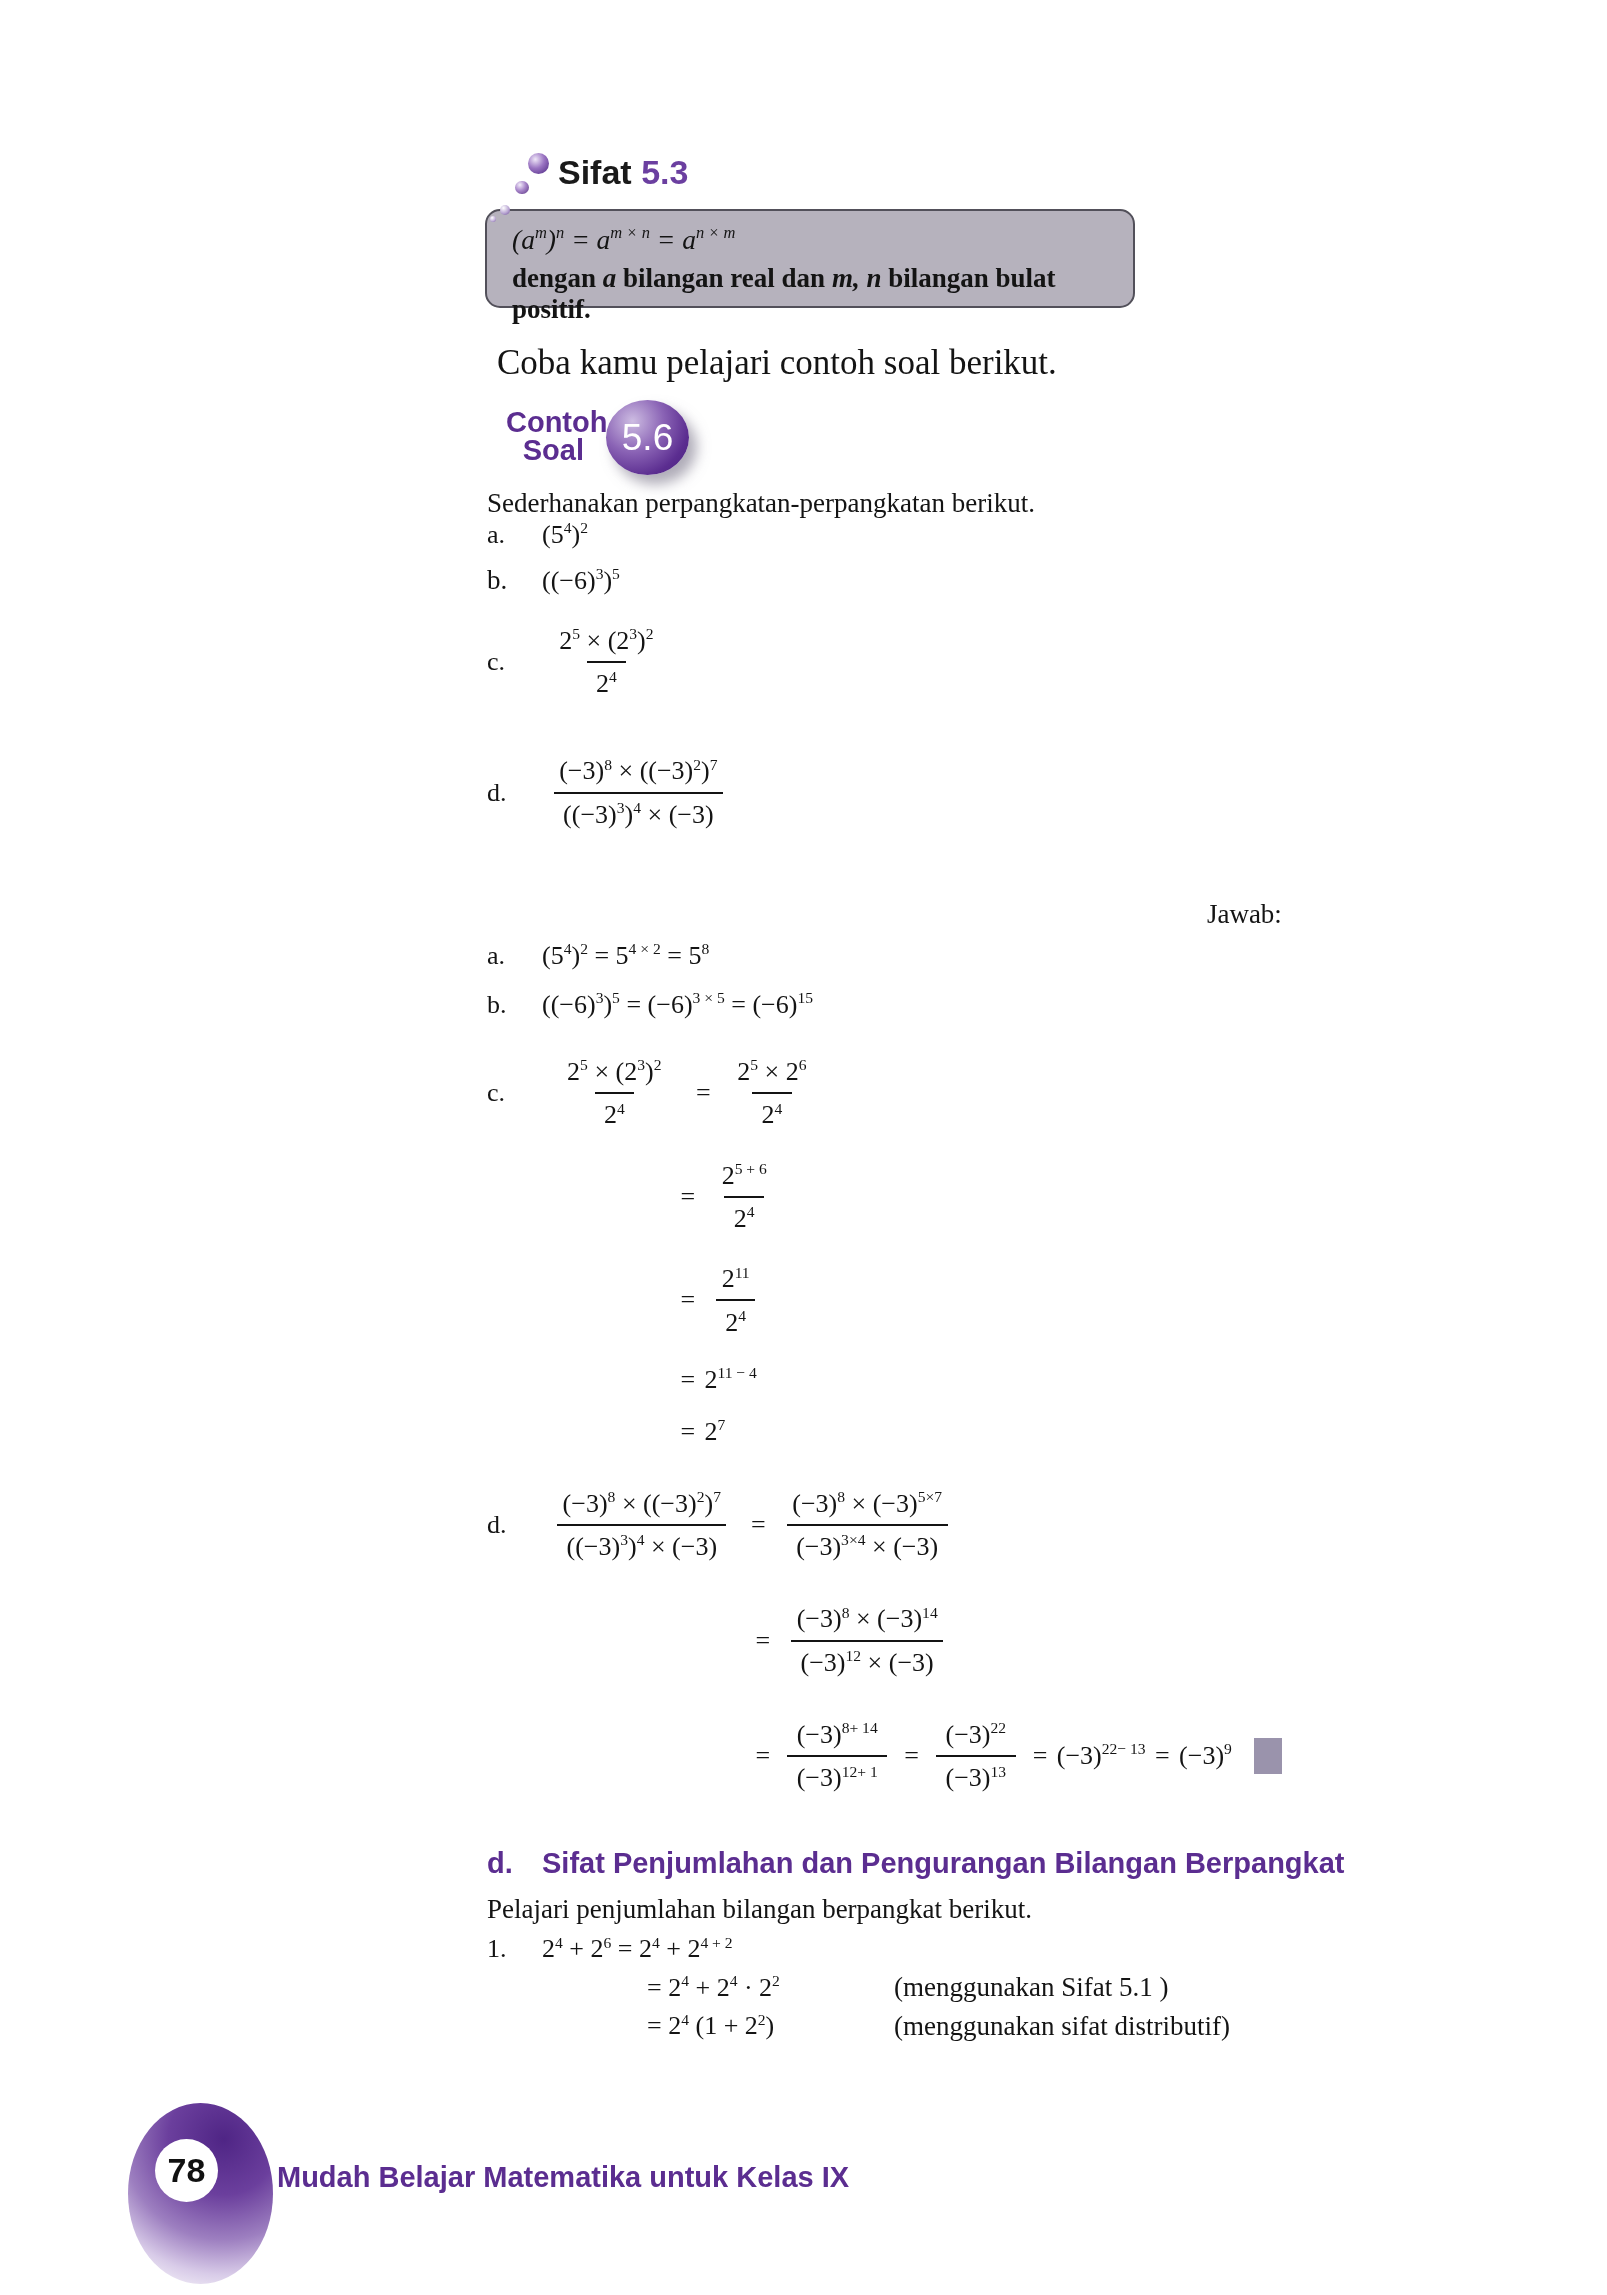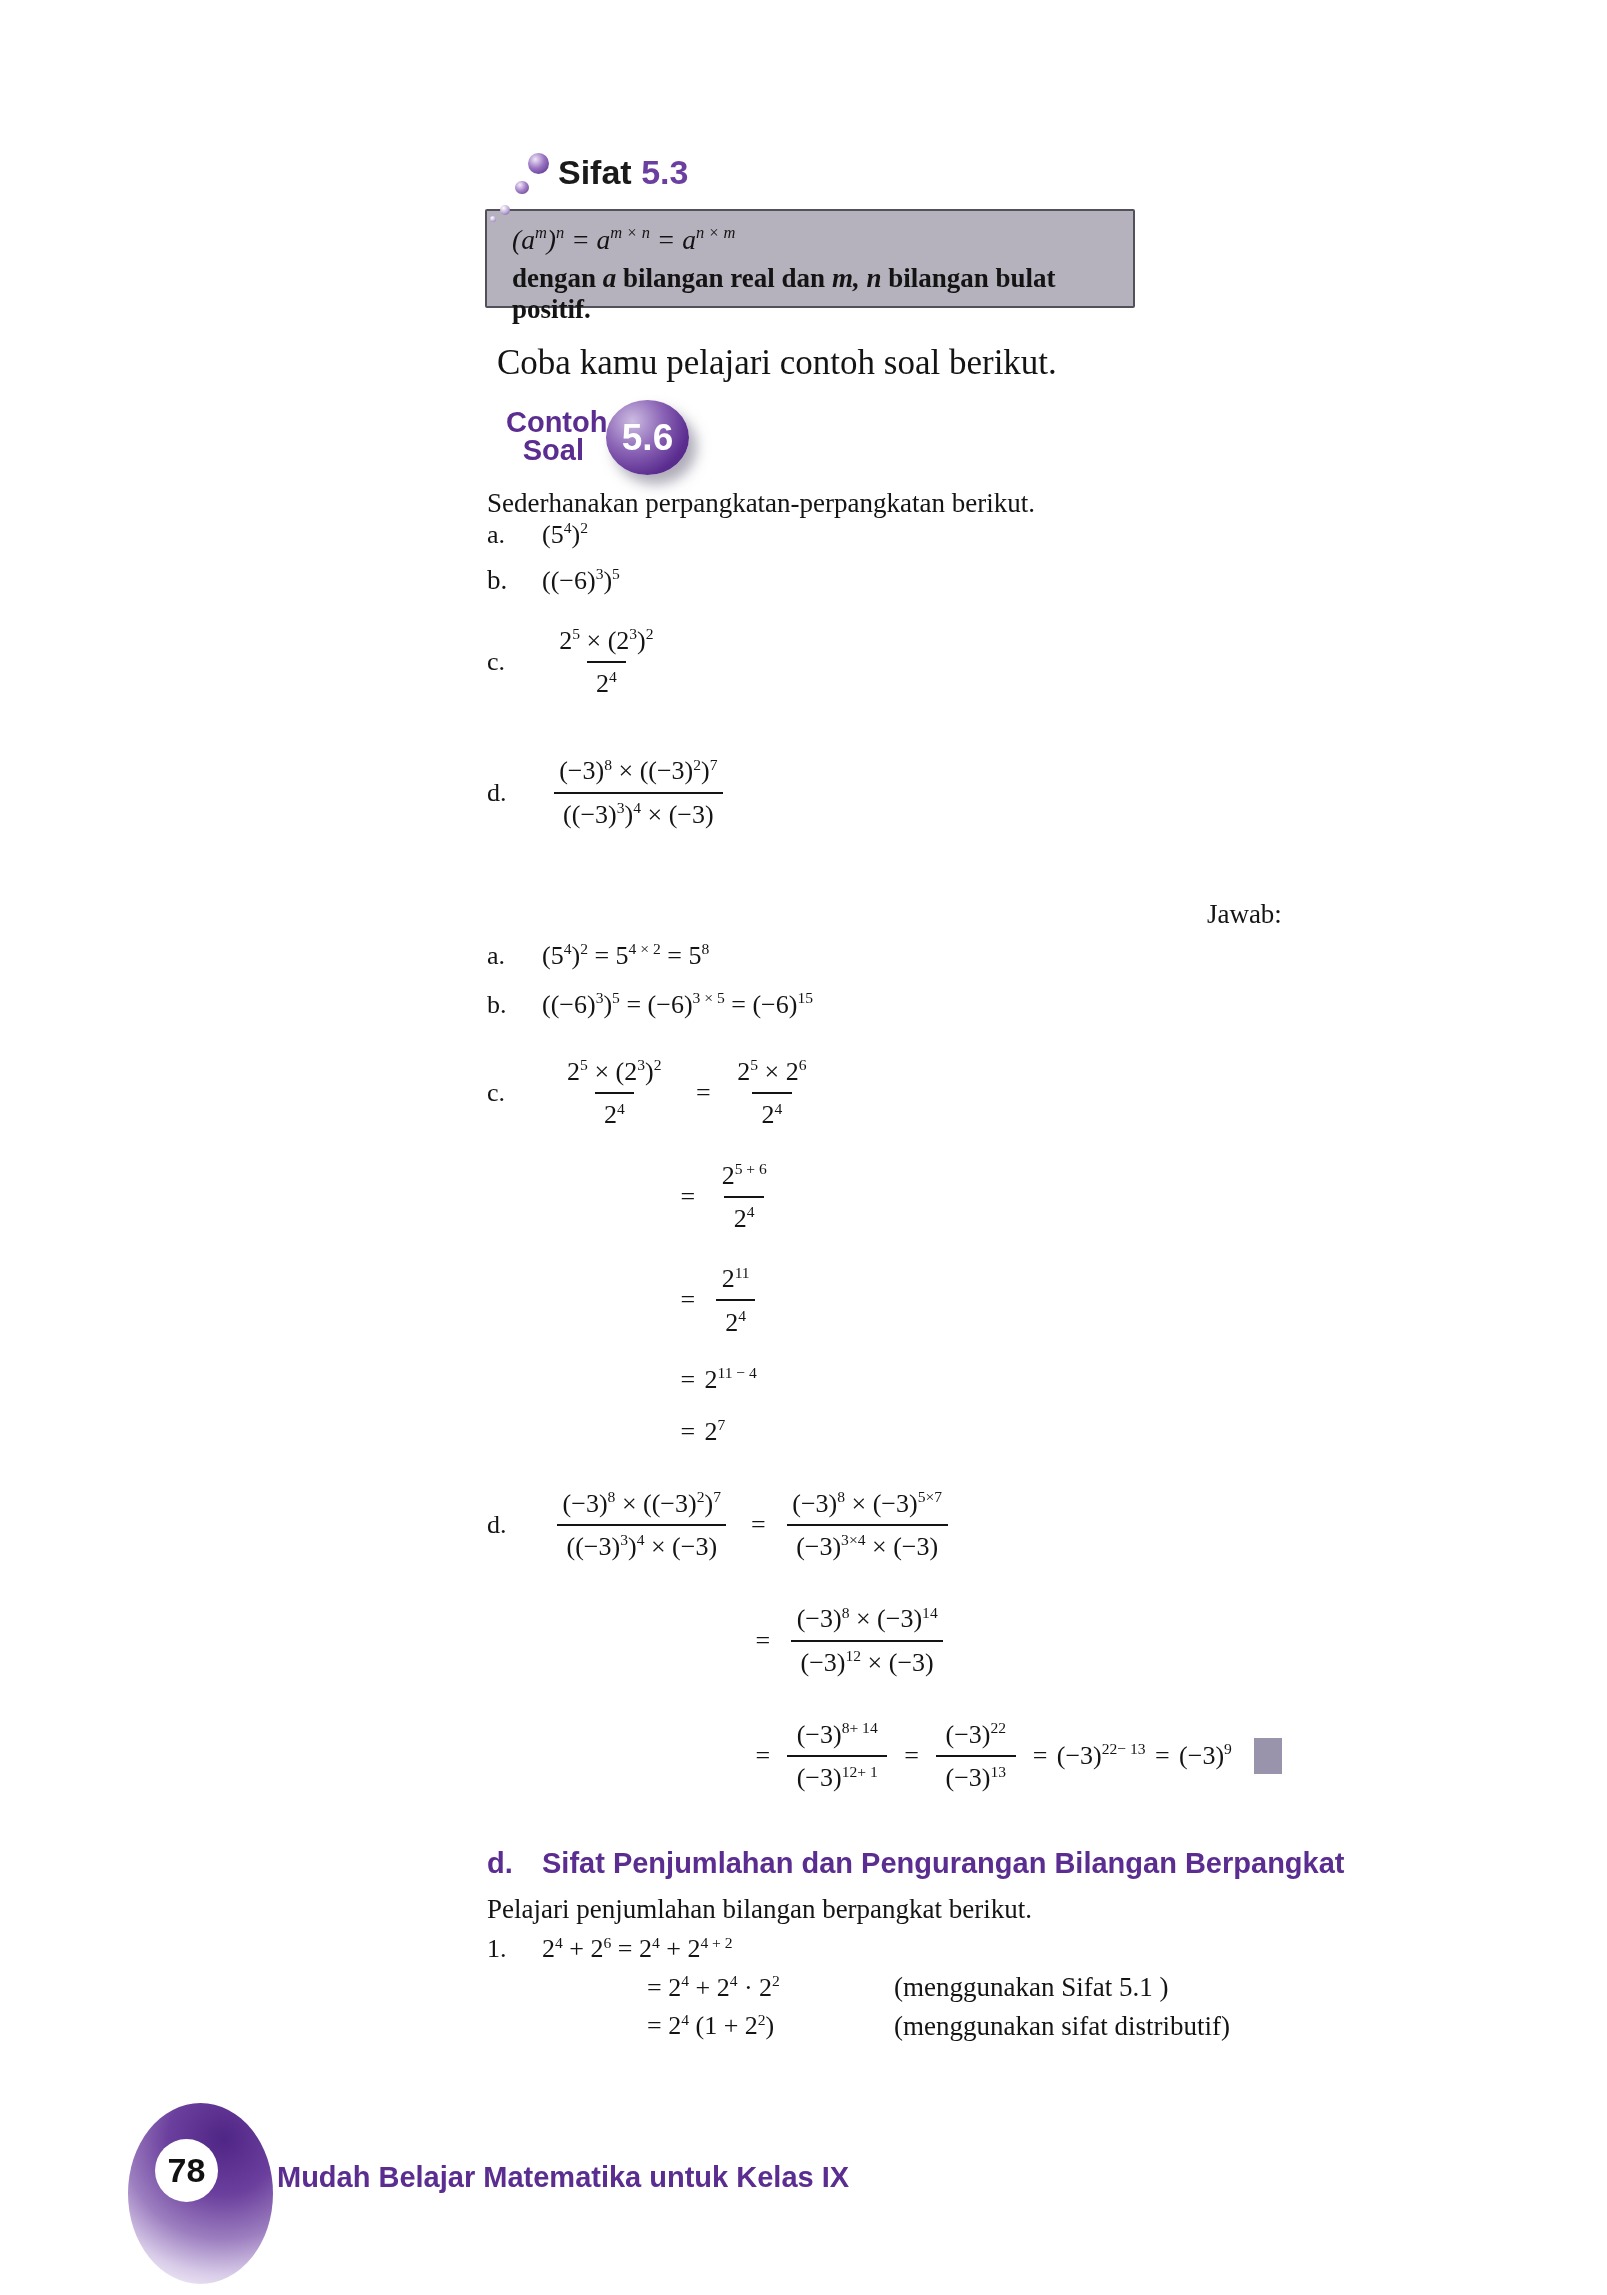--- a/index.html
+++ b/index.html
@@ -12,21 +12,21 @@
   .sph-a{left:22px;top:4.7px;width:21px;height:21px;
          background:radial-gradient(circle at 35% 30%,#efe7f8 0%,#9a74c2 45%,#4a2580 100%);}
   .sph-b{left:9.4px;top:33px;width:13.3px;height:13.3px;
          background:radial-gradient(circle at 35% 30%,#f4eefb 0%,#a886ca 45%,#55307f 100%);}
   .sifat-title{position:absolute;left:52px;top:4.7px;margin:0;white-space:nowrap;
          font-family:"Liberation Sans",sans-serif;font-weight:bold;font-size:34px;color:#1a1a1a;}
   .sifat-num{color:var(--accent-purple-light,#6b3fa0);}
 
   
   .sifat-box{position:absolute;left:485px;top:209px;width:650px;height:99px;box-sizing:border-box;
-         background:var(--box-gray,#b6b2bd);border:2.4px solid #52505a;border-radius:2px;
+         background:var(--box-gray,#b6b2bd);border:2.4px solid #52505a;border-radius:15px;
          padding:12.6px 15.7px 0 25px;}
   .bead{position:absolute;border-radius:50%;}
   .bead-1{left:12.6px;top:-6.3px;width:10.2px;height:10.2px;
          background:radial-gradient(circle at 35% 30%,#ffffff 0%,#b9a6d3 55%,#6a4a96 100%);}
   .bead-2{left:3.1px;top:4.7px;width:6.3px;height:6.3px;
          background:radial-gradient(circle at 35% 30%,#ffffff 0%,#c3b2da 55%,#7a5aa6 100%);}
   .formula{font-size:27.5px;font-style:italic;}
   .boxdesc{font-size:27px;margin-top:7px;font-weight:bold;}
 
   
@@ -35,21 +35,21 @@
 
   
   .badge-block{position:absolute;left:506px;top:400px;width:220px;height:88px;}
   .cs-text{position:absolute;left:0;top:7.8px;width:78px;text-align:right;line-height:0.98;
          font-family:"Liberation Sans",sans-serif;font-weight:bold;font-size:29px;
          color:var(--accent-purple,#5b2d90);}
   .cs-badge{position:absolute;left:100px;top:0;width:83px;height:75px;border-radius:50%;
          background:radial-gradient(circle at 32% 28%,#cdbce2 0%,#8a63b5 40%,#5b2d90 72%,#45217a 100%);
          box-shadow:7.8px 9.4px 12.6px rgba(110,104,126,0.55);
          display:flex;align-items:center;justify-content:center;
-         color:#fff;font-family:"Liberation Sans",sans-serif;font-weight:bold;font-size:37px;text-align:center;}
+         color:#fff;font-family:"Liberation Sans",sans-serif;font-weight:normal;font-size:37px;text-align:center;}
 
   
   .math,.mrow{font-size:26px;}
   sup{font-size:0.6em;position:relative;top:-0.62em;vertical-align:baseline;letter-spacing:0;}
   .mrow{display:flex;align-items:center;}
   .lbl{flex:none;width:55px;}
   .frac{display:inline-flex;flex-direction:column;align-items:center;margin:0 7.8px;text-align:center;}
   .frac .num,.frac .den{padding:3.1px 9.4px;white-space:nowrap;line-height:1.35;}
   .frac .den{border-top:2.4px solid #141414;}
   .eqsign{padding:0 9.4px;}

